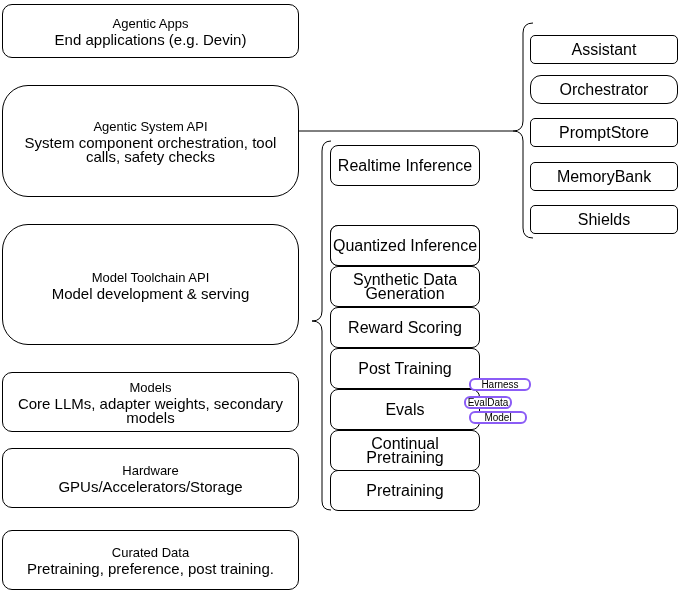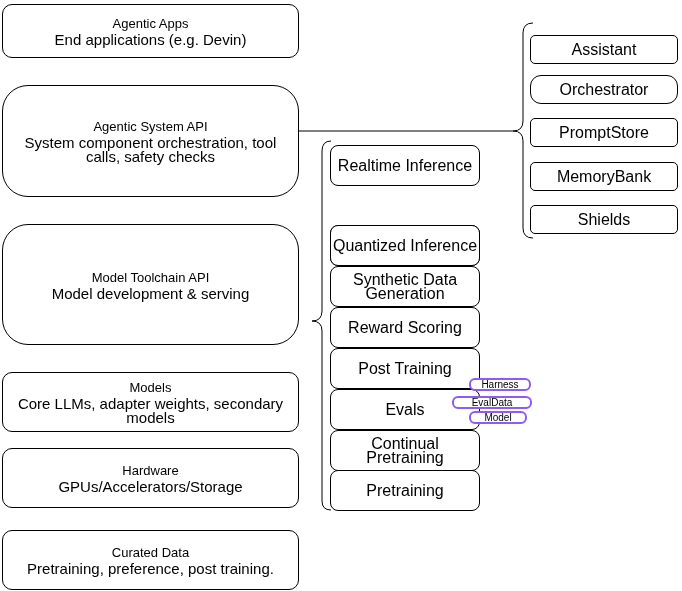--- a/index.html
+++ b/index.html
@@ -96,21 +96,21 @@
   <div class="mbox" style="top:430px;">
       <span>Continual Pretraining</span>
     </div>
   <div class="mbox" style="top:470px;">
       <span>Pretraining</span>
     </div>
 
   <div class="pill" style="left:469px;top:378px;width:62px;">
       <span>Harness</span>
     </div>
-  <div class="pill" style="left:452px;top:396px;width:80px;">
+  <div class="pill" style="left:464px;top:396px;width:48px;">
       <span>EvalData</span>
     </div>
   <div class="pill" style="left:469px;top:411px;width:58px;">
       <span>Model</span>
     </div>
 
   <div class="rbox" style="top:35px;">
       <span>Assistant</span>
     </div>
   <div class="rbox" style="top:75px;border-radius:11px;">

